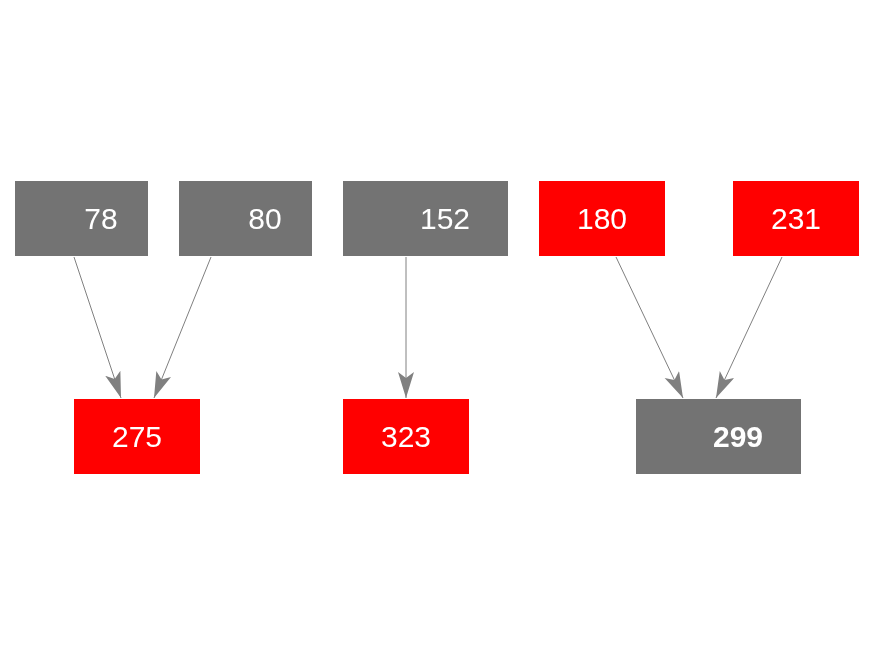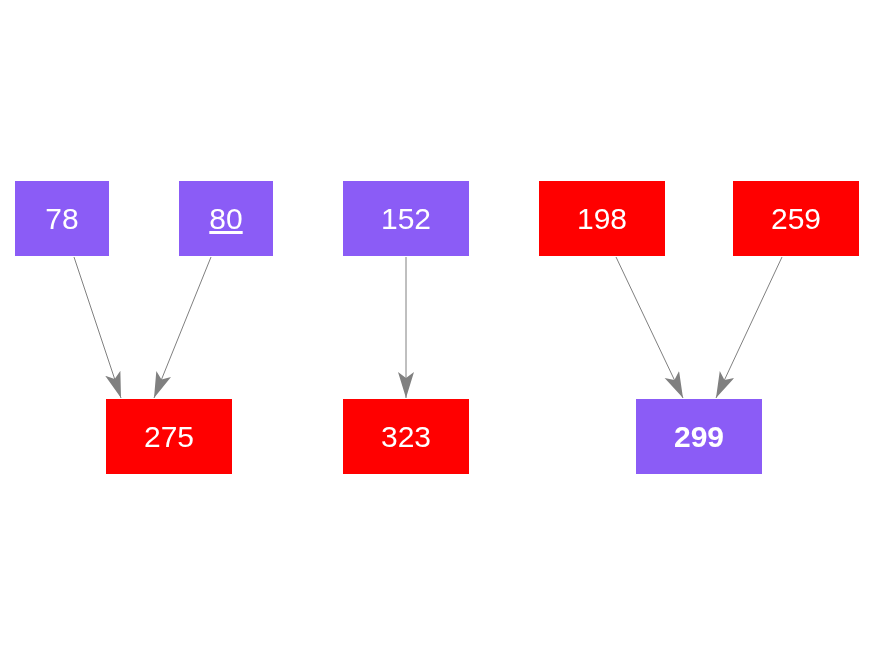--- a/index.html
+++ b/index.html
@@ -18,21 +18,21 @@
   .node {
     position: absolute;
     display: flex;
     align-items: center;
     justify-content: center;
     color: #ffffff;
     font-size: 30px;
     line-height: 1;
     user-select: none;
   }
-  .node-blue { background: #8b5cf6; }
+  .node-blue { background: #737373; padding-left: 39px; }
   .node-red  { background: #ff0000; }
   #edges {
     position: absolute;
     left: 0;
     top: 0;
     width: 875px;
     height: 656px;
     pointer-events: none;
   }
   #edges line {
@@ -56,37 +56,37 @@
     <line x1="211" y1="257" x2="154" y2="398" marker-end="url(#arrowhead)"></line>
     <line x1="406" y1="257" x2="406" y2="398" marker-end="url(#arrowhead)"></line>
     <line x1="616" y1="257" x2="683" y2="398" marker-end="url(#arrowhead)"></line>
     <line x1="782" y1="257" x2="716" y2="398" marker-end="url(#arrowhead)"></line>
   </svg>
 
   <div class="node node-blue" style="left:15px;  top:181px; width:94px;  height:75px;">
     <span>78</span>
   </div>
 
-  <div class="node node-blue" style="left:179px; top:181px; width:94px;  height:75px;text-decoration:underline;">
+  <div class="node node-blue" style="left:179px; top:181px; width:94px;  height:75px;">
     <span>80</span>
   </div>
 
   <div class="node node-blue" style="left:343px; top:181px; width:126px; height:75px;">
     <span>152</span>
   </div>
 
   <div class="node node-red" style="left:539px; top:181px; width:126px; height:75px;">
-    <span>198</span>
+    <span>180</span>
   </div>
 
   <div class="node node-red" style="left:733px; top:181px; width:126px; height:75px;">
-    <span>259</span>
+    <span>231</span>
   </div>
 
-  <div class="node node-red" style="left:74px;  top:399px; width:126px; height:75px;margin-left:32px;">
+  <div class="node node-red" style="left:74px;  top:399px; width:126px; height:75px;">
     <span>275</span>
   </div>
 
   <div class="node node-red" style="left:343px; top:399px; width:126px; height:75px;">
     <span>323</span>
   </div>
 
   <div class="node node-blue" style="left:636px; top:399px; width:126px; height:75px;font-weight:bold;">
     <span>299</span>
   </div>

